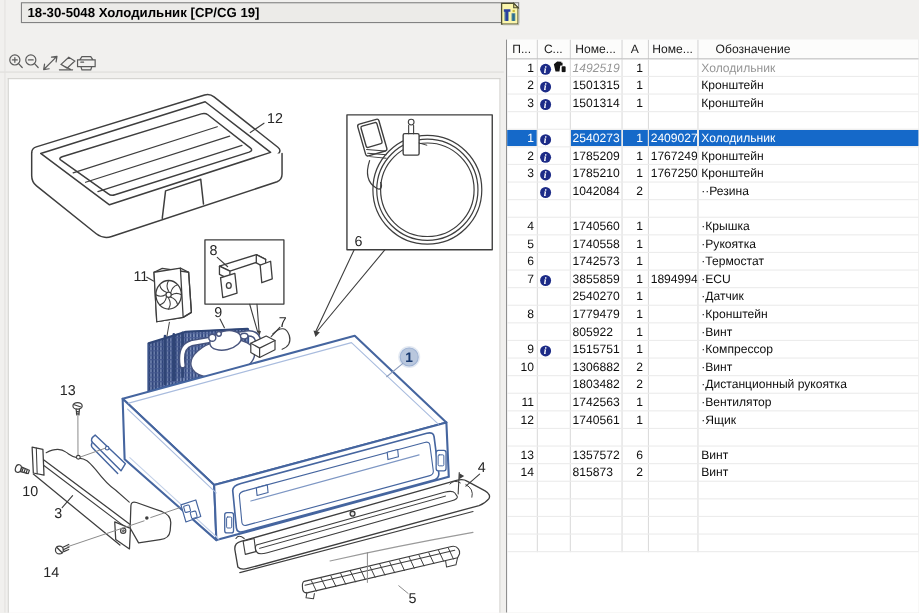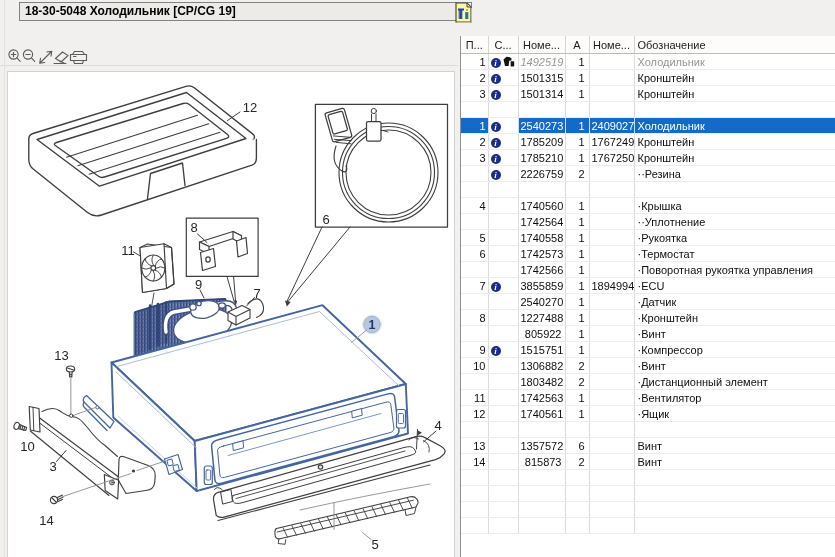--- a/index.html
+++ b/index.html
@@ -3,25 +3,25 @@
 <style>
 html,body{margin:0;padding:0}
 body{width:835px;height:557px;background:#f1f0ee;font-family:"Liberation Sans",sans-serif;position:relative;overflow:hidden}
 .title{position:absolute;left:19px;top:2px;width:446px;height:17px;background:#ecebe8;border:1px solid #828282;font-weight:bold;font-size:12px;color:#000;line-height:17px;padding-left:5px}
 .sep{position:absolute;left:0;top:65px;width:458px;height:1px;background:#dddcd9}
 .panel{position:absolute;left:7px;top:71px;width:446px;height:486px;background:#fff;border:1px solid #d2d1ce;border-bottom:none}
 .tbl{position:absolute;left:460px;top:36px;width:375px;height:521px;background:#fff;border-left:1px solid #8f8f8f;overflow:hidden}
 table{border-collapse:collapse;table-layout:fixed;width:375px;font-size:11px;color:#0e0e0e}
 col.w1{width:27px}col.w2{width:30px}col.w3{width:47px}col.w4{width:24px}col.w5{width:45px}
 th{height:17px;font-weight:normal;border-bottom:1px solid #bdbdbd;border-right:1px solid #d4d4d4;background:#fcfcfb;text-align:center;padding:0;color:#1c1c1c;white-space:nowrap;overflow:hidden}
-th.last{text-align:left;padding-left:3px}
+th.last{text-align:left;padding-left:16px}
 td{height:15px;border-bottom:1px solid #ececec;border-right:1px solid #dcdcdc;padding:0 2px;white-space:nowrap;overflow:hidden}
 td.c1{text-align:right;padding-right:2px}
 td.c2{padding-left:1px}
-td.c3{text-align:right;padding-right:3px}
+td.c3{padding-right:3px}
 td.c4{text-align:right;padding-right:4px}
 td.c5{text-align:left;padding-right:2px}
 td.c6{padding-left:3px}
 td.gr{color:#969696}
 td.it{font-style:italic}
 td.sel{background:#1569c9;color:#fff}
 .ic{display:inline-block;width:10px;height:10px;border-radius:5px;background:#1c2b87;color:#fff;
     font:bold italic 9px/10px "Liberation Serif",serif;text-align:center;vertical-align:-1px;margin-left:1px}
 .bn{vertical-align:-1.5px;margin-left:2px}
 </style></head>
@@ -128,21 +128,21 @@
           <td class="c1">3</td>
           <td class="c2"><span class="ic">i</span></td>
           <td class="c3 ">1785210</td>
           <td class="c4">1</td>
           <td class="c5">1767250</td>
           <td class="c6">Кронштейн</td>
         </tr>
 <tr>
           <td class="c1"></td>
           <td class="c2"><span class="ic">i</span></td>
-          <td class="c3 ">2226759</td>
+          <td class="c3 ">1042084</td>
           <td class="c4">2</td>
           <td class="c5"></td>
           <td class="c6">··Резина</td>
         </tr>
 <tr>
           <td></td>
           <td></td>
           <td></td>
           <td></td>
           <td></td>
@@ -150,71 +150,55 @@
         </tr>
 <tr>
           <td class="c1">4</td>
           <td class="c2"></td>
           <td class="c3 ">1740560</td>
           <td class="c4">1</td>
           <td class="c5"></td>
           <td class="c6">·Крышка</td>
         </tr>
 <tr>
-          <td class="c1"></td>
-          <td class="c2"></td>
-          <td class="c3 ">1742564</td>
-          <td class="c4">1</td>
-          <td class="c5"></td>
-          <td class="c6">··Уплотнение</td>
-        </tr>
-<tr>
           <td class="c1">5</td>
           <td class="c2"></td>
           <td class="c3 ">1740558</td>
           <td class="c4">1</td>
           <td class="c5"></td>
           <td class="c6">·Рукоятка</td>
         </tr>
 <tr>
           <td class="c1">6</td>
           <td class="c2"></td>
           <td class="c3 ">1742573</td>
           <td class="c4">1</td>
           <td class="c5"></td>
           <td class="c6">·Термостат</td>
-        </tr>
-<tr>
-          <td class="c1"></td>
-          <td class="c2"></td>
-          <td class="c3 ">1742566</td>
-          <td class="c4">1</td>
-          <td class="c5"></td>
-          <td class="c6">·Поворотная рукоятка управления</td>
         </tr>
 <tr>
           <td class="c1">7</td>
           <td class="c2"><span class="ic">i</span></td>
           <td class="c3 ">3855859</td>
           <td class="c4">1</td>
           <td class="c5">1894994</td>
           <td class="c6">·ECU</td>
         </tr>
 <tr>
           <td class="c1"></td>
           <td class="c2"></td>
           <td class="c3 ">2540270</td>
           <td class="c4">1</td>
           <td class="c5"></td>
           <td class="c6">·Датчик</td>
         </tr>
 <tr>
           <td class="c1">8</td>
           <td class="c2"></td>
-          <td class="c3 ">1227488</td>
+          <td class="c3 ">1779479</td>
           <td class="c4">1</td>
           <td class="c5"></td>
           <td class="c6">·Кронштейн</td>
         </tr>
 <tr>
           <td class="c1"></td>
           <td class="c2"></td>
           <td class="c3 ">805922</td>
           <td class="c4">1</td>
           <td class="c5"></td>
@@ -235,21 +219,21 @@
           <td class="c4">2</td>
           <td class="c5"></td>
           <td class="c6">·Винт</td>
         </tr>
 <tr>
           <td class="c1"></td>
           <td class="c2"></td>
           <td class="c3 ">1803482</td>
           <td class="c4">2</td>
           <td class="c5"></td>
-          <td class="c6">·Дистанционный элемент</td>
+          <td class="c6">·Дистанционный рукоятка</td>
         </tr>
 <tr>
           <td class="c1">11</td>
           <td class="c2"></td>
           <td class="c3 ">1742563</td>
           <td class="c4">1</td>
           <td class="c5"></td>
           <td class="c6">·Вентилятор</td>
         </tr>
 <tr>

